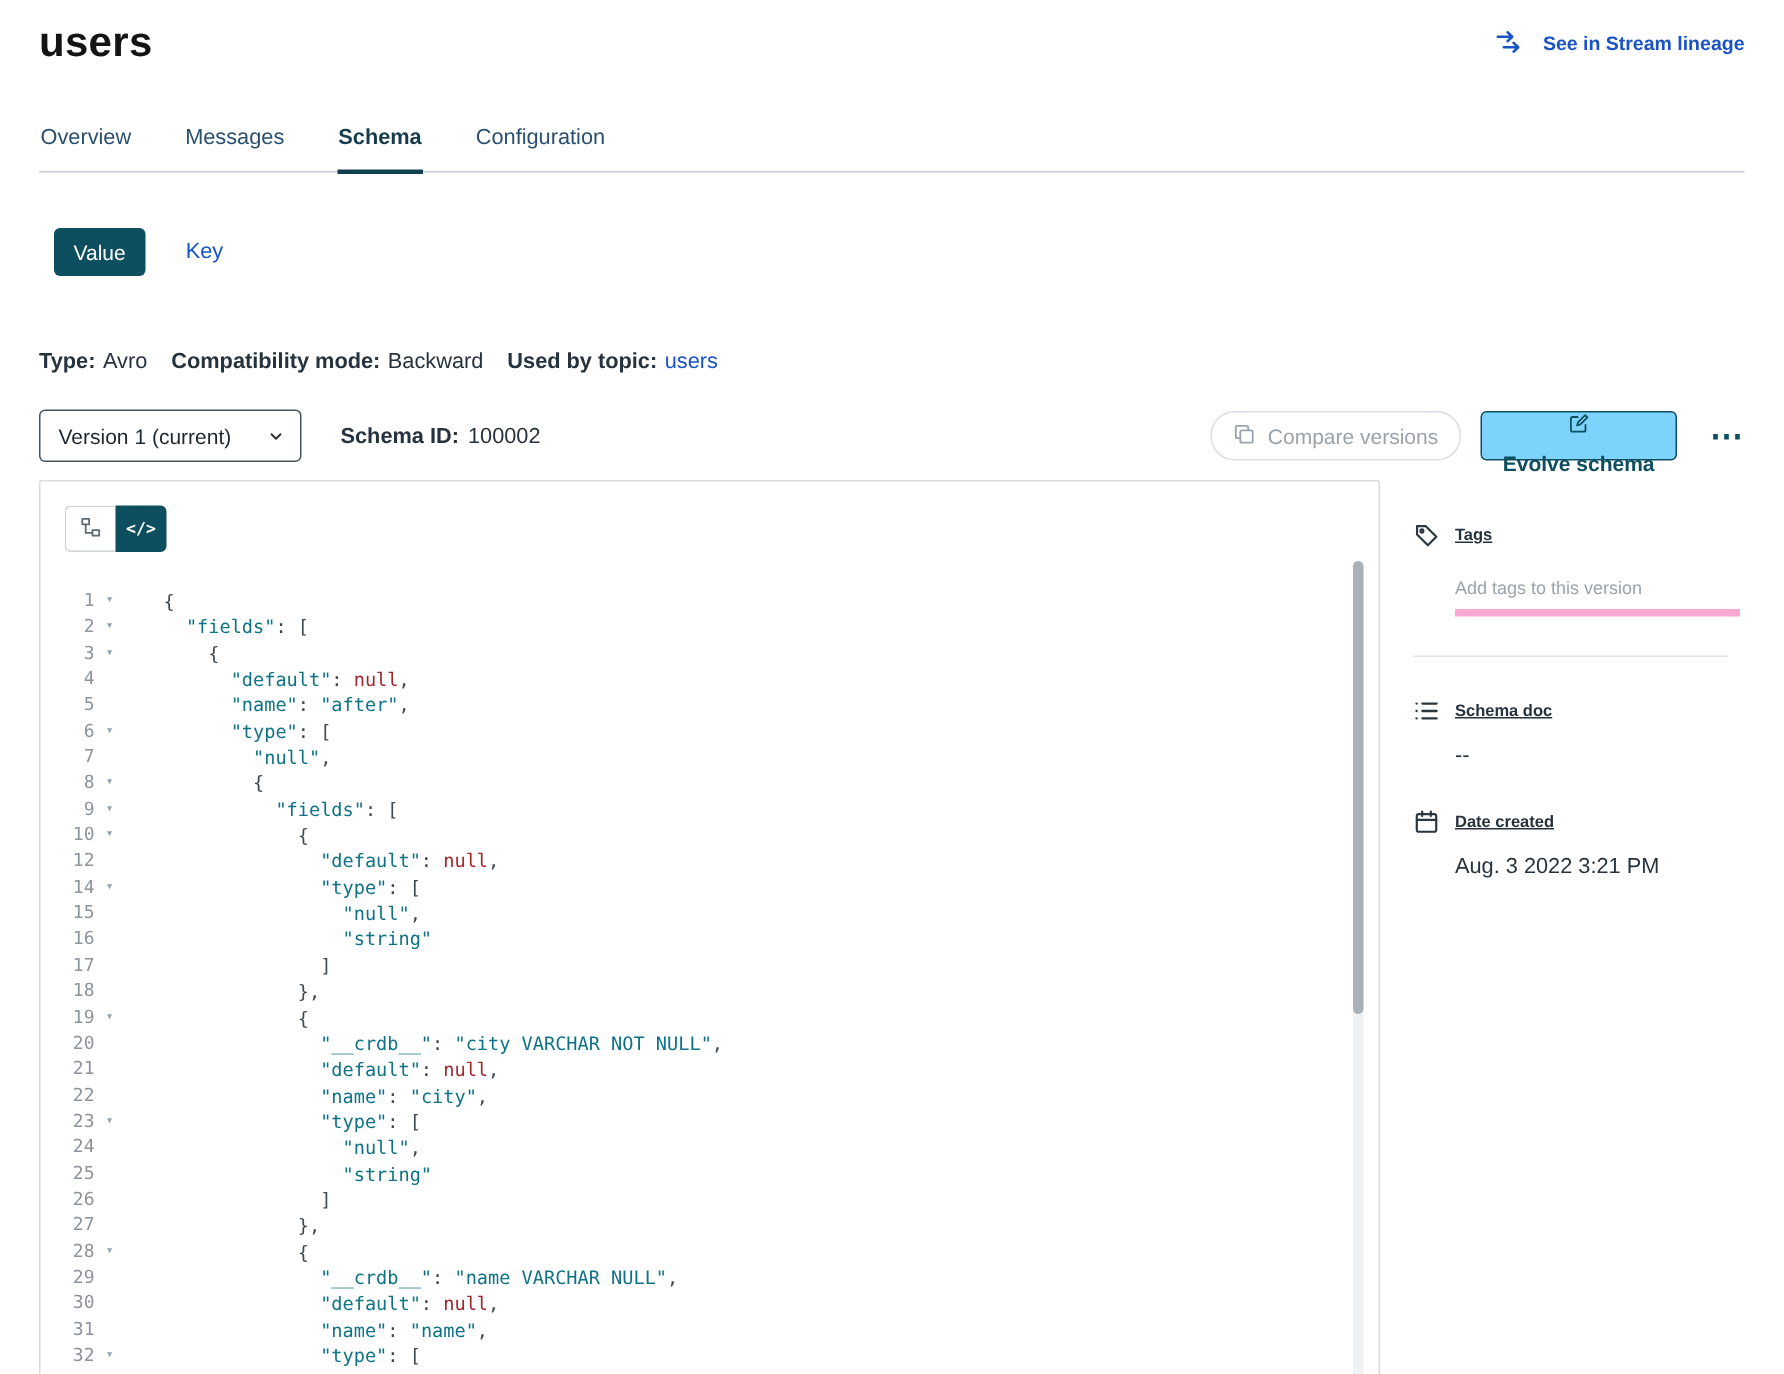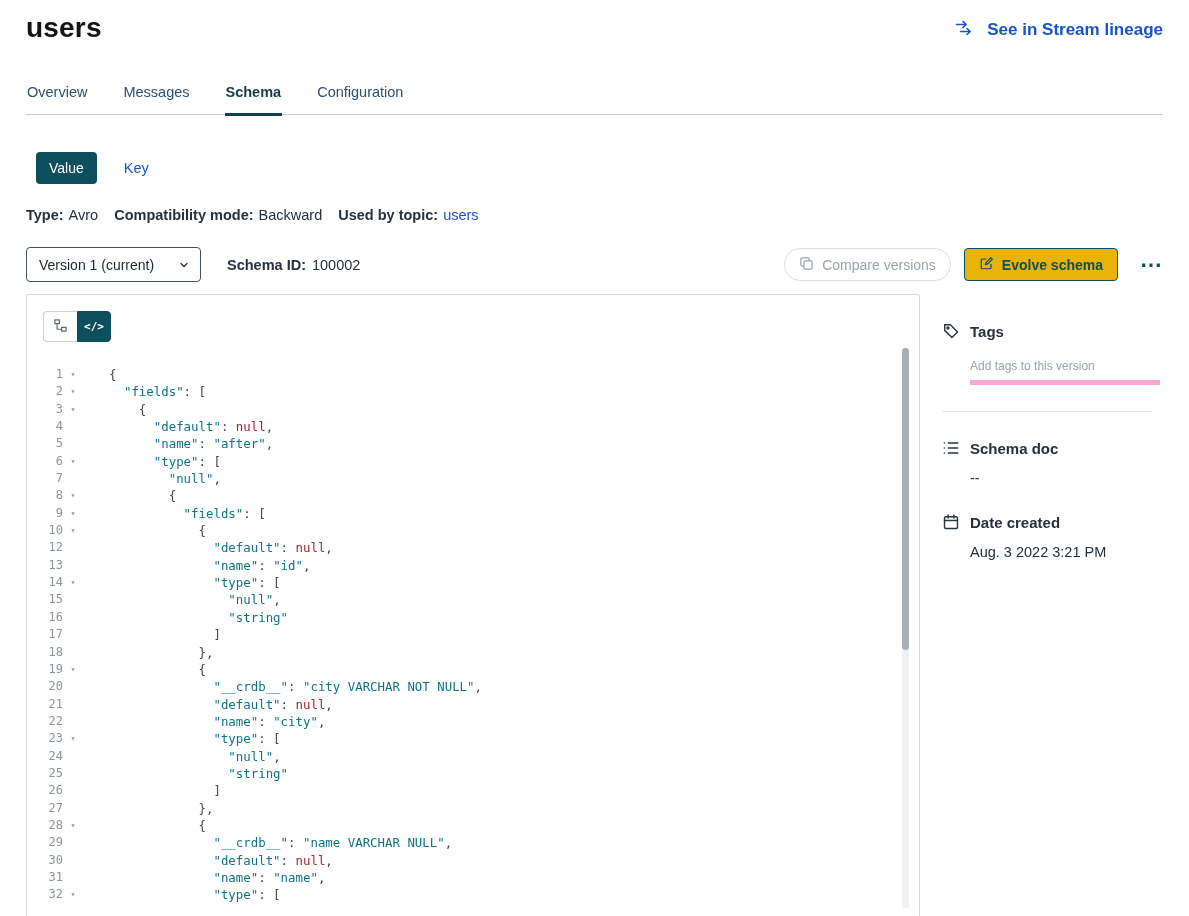--- a/index.html
+++ b/index.html
@@ -15,44 +15,44 @@
   *{margin:0;padding:0;box-sizing:border-box;}
   html,body{overflow:hidden;}
   body{
     width:1189px;height:916px;background:#fff;color:var(--dark);
     font-family:"Liberation Sans",sans-serif;
   }
   .page{padding:0 26px;}
   
   .header-row{display:flex;justify-content:space-between;align-items:flex-start;padding-top:12px;}
   .page-title{font-size:28px;font-weight:800;color:#141414;letter-spacing:.2px;}
-  .lineage-link{display:flex;align-items:flex-start;gap:14px;color:var(--link-blue);font-size:17px;font-weight:600;margin-top:8px;cursor:pointer;}
+  .lineage-link{display:flex;align-items:center;gap:14px;color:var(--link-blue);font-size:13px;font-weight:600;margin-top:8px;cursor:pointer;}
   .lineage-link svg{display:block;}
   
   .tabs{display:flex;gap:34px;margin-top:40px;border-bottom:1px solid #c9ced2;}
   .tab{font-size:14.5px;color:#2b506f;padding:0 1px 13px;border-bottom:3px solid transparent;margin-bottom:-2px;cursor:pointer;}
   .tab.active{color:#173b4d;font-weight:600;border-color:#11414f;}
   
   .toggle-row{display:flex;align-items:center;margin-top:37px;margin-left:10px;}
   .btn-value{background:var(--accent-teal);color:#fff;font-size:14px;padding:8px 13px;border:none;border-radius:4px;cursor:pointer;}
   .btn-key{background:none;border:none;color:var(--link-blue);font-size:14.5px;margin-left:27px;cursor:pointer;}
   
-  .meta-row{display:flex;align-items:center;gap:16px;margin-top:23px;font-size:14.5px;}
+  .meta-row{display:flex;align-items:center;gap:16px;margin-top:49px;font-size:14.5px;}
   .meta-item{display:flex;gap:5px;}
   .meta-label{font-weight:700;}
   .meta-link{color:var(--link-blue);cursor:pointer;}
   
   .version-row{display:flex;align-items:center;margin-top:24px;}
   .select{width:175px;height:35px;border:1.3px solid #45535f;border-radius:4px;display:flex;align-items:center;justify-content:space-between;padding:0 10px 0 12px;font-size:14px;color:#1d2730;cursor:pointer;background:#fff;}
   .select svg{display:block;color:#333;}
   .schema-id-label{font-weight:700;margin-left:26px;font-size:14.5px;}
   .schema-id-value{margin-left:6px;font-size:14.5px;}
   .version-actions{margin-left:auto;display:flex;align-items:center;gap:13px;}
   .btn-compare{display:flex;align-items:center;gap:8px;height:33px;padding:0 14px;background:#fff;border:1px solid #dadfe2;border-radius:16px;color:#9aa3ab;font-size:14px;cursor:default;}
-  .btn-evolve{display:flex;align-items:center;gap:8px;height:33px;padding:0 14px;background:#eab308;border:1px solid var(--accent-teal);border-radius:4px;color:var(--accent-teal);font-size:14px;font-weight:600;cursor:pointer;}
+  .btn-evolve{display:flex;align-items:center;gap:8px;height:33px;padding:0 14px;background:#7dd3fc;border:1px solid var(--accent-teal);border-radius:4px;color:var(--accent-teal);font-size:14px;font-weight:600;cursor:pointer;flex-direction:column;}
   .btn-more{background:none;border:none;color:#0d4f5f;font-size:22px;line-height:10px;margin-left:9px;cursor:pointer;letter-spacing:1px;font-weight:700;}
   
   .content-row{display:flex;align-items:flex-start;margin-top:12px;}
   .code-panel{flex:0 0 894px;border:1px solid var(--border);border-radius:2px;height:662px;background:#fff;}
   .code-toolbar{display:flex;margin:16px 0 0 16px;}
   .tb-btn{width:34px;height:31px;display:flex;align-items:center;justify-content:center;border:1px solid #ccd2d6;background:#fff;cursor:pointer;color:#5c6b75;}
   .tb-btn.first{border-radius:4px 0 0 4px;border-right:none;}
   .tb-btn.active{background:var(--accent-teal);border-color:var(--accent-teal);color:#fff;border-radius:0 4px 4px 0;}
   .tb-code-label{font-family:"DejaVu Sans Mono",monospace;font-size:11px;font-weight:700;}
   .code-body{position:relative;margin-top:10px;}
@@ -60,21 +60,21 @@
   .cl{display:flex;height:17.35px;line-height:17.35px;}
   .cl-num{width:22px;text-align:right;color:#8d949c;font-size:12px;flex:0 0 22px;}
   .cl-fold{width:20px;flex:0 0 20px;text-align:center;color:#97a1ab;font-size:8.5px;cursor:pointer;}
   .cl-code{white-space:pre;margin-left:26px;font-size:12.4px;color:var(--code-punct);}
   .tk-s{color:var(--code-string);}
   .tk-n{color:var(--code-null);}
   .vscroll{position:absolute;top:-4px;right:10px;width:7px;height:560px;background:#f0f1f3;border-radius:4px;}
   .vthumb{width:7px;height:302px;background:#a9b0b6;border-radius:4px;cursor:pointer;}
   
   .sidebar{flex:1;padding:28px 4px 0 22px;}
-  .sb-header{display:flex;align-items:center;gap:10px;font-size:15px;font-weight:700;color:var(--dark);}
+  .sb-header{display:flex;align-items:center;gap:10px;font-size:11px;font-weight:700;color:var(--dark);text-decoration:underline;}
   .sb-header svg{display:block;color:#2a3640;}
   .tags-input{display:block;margin:16px 0 0 28px;width:190px;border:none;border-bottom:5px solid #f9a8d4;font-size:12px;padding:3px 0 7px;color:var(--dark);outline:none;font-family:"Liberation Sans",sans-serif;}
   .tags-input::placeholder{color:#9aa3ab;}
   .sb-divider{border:none;border-top:1px solid #e3e6e9;margin:26px 8px 0 0;}
   .sb-section{margin-top:27px;}
   .sb-value{margin:13px 0 0 28px;font-size:14.5px;color:#26323d;}
 </style>
 </head>
 <body>
 
@@ -223,25 +223,20 @@
               <span class="cl-num">10</span>
               <span class="cl-fold">▾</span>
               <span class="cl-code">            {</span>
             </div>
             <div class="cl">
               <span class="cl-num">12</span>
               <span class="cl-fold"></span>
               <span class="cl-code">              <span class="tk-s">"default"</span>: <span class="tk-n">null</span>,</span>
             </div>
             <div class="cl">
-              <span class="cl-num">13</span>
-              <span class="cl-fold"></span>
-              <span class="cl-code">              <span class="tk-s">"name"</span>: <span class="tk-s">"id"</span>,</span>
-            </div>
-            <div class="cl">
               <span class="cl-num">14</span>
               <span class="cl-fold">▾</span>
               <span class="cl-code">              <span class="tk-s">"type"</span>: [</span>
             </div>
             <div class="cl">
               <span class="cl-num">15</span>
               <span class="cl-fold"></span>
               <span class="cl-code">                <span class="tk-s">"null"</span>,</span>
             </div>
             <div class="cl">

